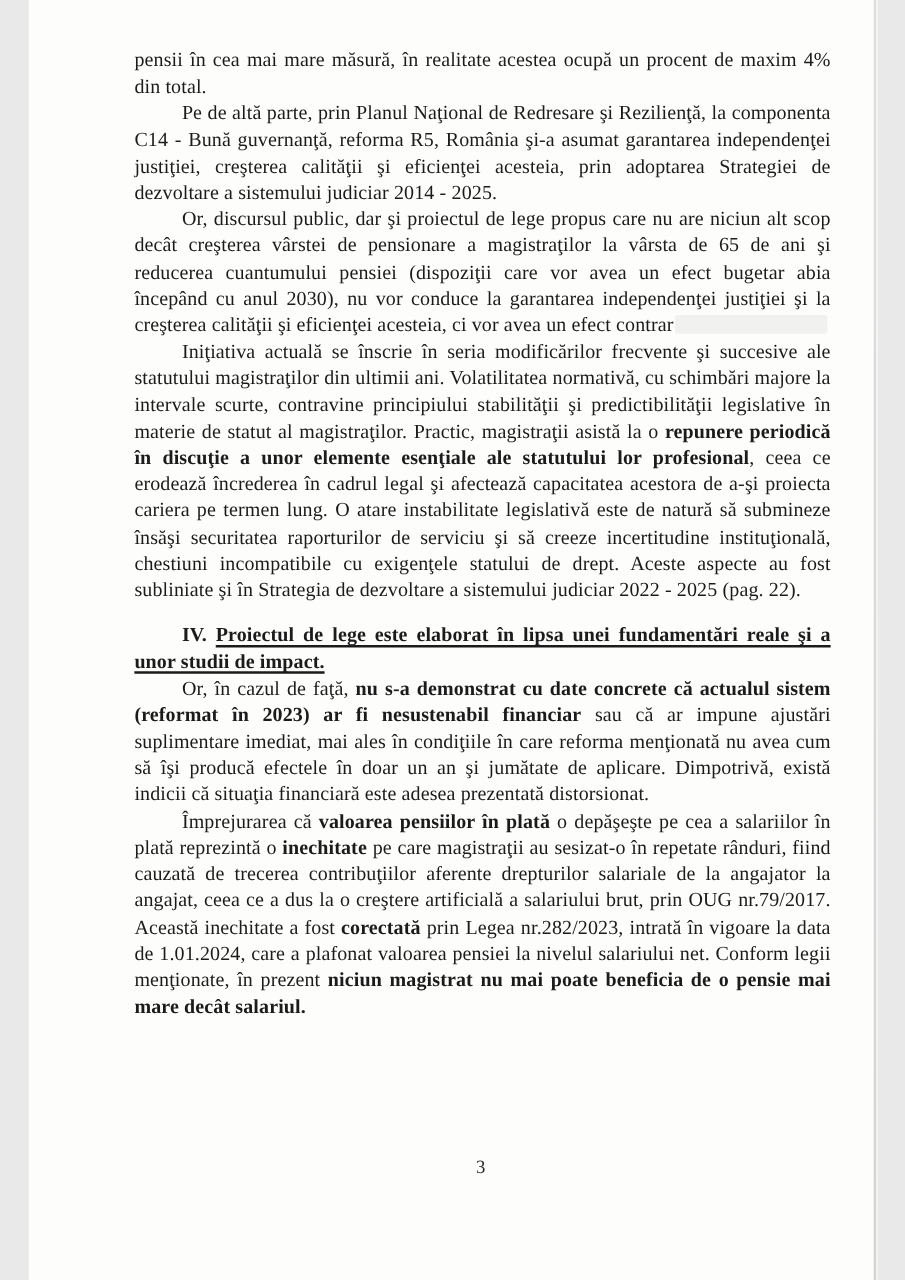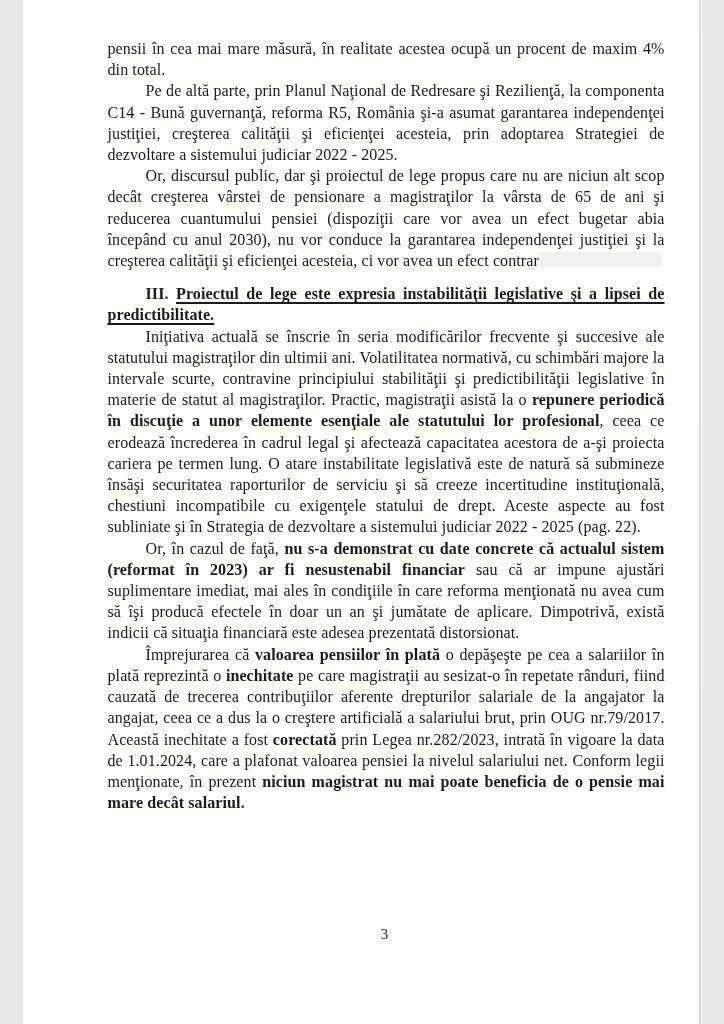--- a/index.html
+++ b/index.html
@@ -56,23 +56,23 @@
     background: #f1f1f0;
     border-radius: 2px;
   }
 </style>
 </head>
 <body>
 
 <div class="page">
   <div class="doc-body">
       <p class="para no-indent"><span>pensii în cea mai mare măsură, în realitate acestea ocupă un procent de maxim 4% din total.</span></p>
-      <p class="para"><span>Pe de altă parte, prin Planul Naţional de Redresare şi Rezilienţă, la componenta C14 - Bună guvernanţă, reforma R5, România şi-a asumat garantarea independenţei justiţiei, creşterea calităţii şi eficienţei acesteia, prin adoptarea Strategiei de dezvoltare a sistemului judiciar 2022 - 2025.</span></p>
+      <p class="para"><span>Pe de altă parte, prin Planul Naţional de Redresare şi Rezilienţă, la componenta C14 - Bună guvernanţă, reforma R5, România şi-a asumat garantarea independenţei justiţiei, creşterea calităţii şi eficienţei acesteia, prin adoptarea Strategiei de dezvoltare a sistemului judiciar 2014 - 2025.</span></p>
       <p class="para"><span>Or, discursul public, dar şi proiectul de lege propus care nu are niciun alt scop decât creşterea vârstei de pensionare a magistraţilor la vârsta de 65 de ani şi reducerea cuantumului pensiei (dispoziţii care vor avea un efect bugetar abia începând cu anul 2030), nu vor conduce la garantarea independenţei justiţiei şi la creşterea calităţii şi eficienţei acesteia, ci vor avea un efect contrar evident.</span></p>
-      <p class="para space-before"><span class="b">III. </span><span class="b u">Proiectul de lege este expresia instabilităţii legislative şi a lipsei de predictibilitate.</span></p>
       <p class="para"><span>Iniţiativa actuală se înscrie în seria modificărilor frecvente şi succesive ale statutului magistraţilor din ultimii ani. Volatilitatea normativă, cu schimbări majore la intervale scurte, contravine principiului stabilităţii şi predictibilităţii legislative în materie de statut al magistraţilor. Practic, magistraţii asistă la o </span><span class="b">repunere periodică în discuţie a unor elemente esenţiale ale statutului lor profesional</span><span>, ceea ce erodează încrederea în cadrul legal şi afectează capacitatea acestora de a-şi proiecta cariera pe termen lung. O atare instabilitate legislativă este de natură să submineze însăşi securitatea raporturilor de serviciu şi să creeze incertitudine instituţională, chestiuni incompatibile cu exigenţele statului de drept. Aceste aspecte au fost subliniate şi în Strategia de dezvoltare a sistemului judiciar 2022 - 2025 (pag. 22).</span></p>
+      <p class="para space-before-lg"><span class="b">IV. </span><span class="b u">Proiectul de lege este elaborat în lipsa unei fundamentări reale şi a unor studii de impact.</span></p>
       <p class="para"><span>Or, în cazul de faţă, </span><span class="b">nu s-a demonstrat cu date concrete că actualul sistem (reformat în 2023) ar fi nesustenabil financiar</span><span> sau că ar impune ajustări suplimentare imediat, mai ales în condiţiile în care reforma menţionată nu avea cum să îşi producă efectele în doar un an şi jumătate de aplicare. Dimpotrivă, există indicii că situaţia financiară este adesea prezentată distorsionat.</span></p>
       <p class="para"><span>Împrejurarea că </span><span class="b">valoarea pensiilor în plată</span><span> o depăşeşte pe cea a salariilor în plată reprezintă o </span><span class="b">inechitate</span><span> pe care magistraţii au sesizat-o în repetate rânduri, fiind cauzată de trecerea contribuţiilor aferente drepturilor salariale de la angajator la angajat, ceea ce a dus la o creştere artificială a salariului brut, prin OUG nr.79/2017. Această inechitate a fost </span><span class="b">corectată</span><span> prin Legea nr.282/2023, intrată în vigoare la data de 1.01.2024, care a plafonat valoarea pensiei la nivelul salariului net. Conform legii menţionate, în prezent </span><span class="b">niciun magistrat nu mai poate beneficia de o pensie mai mare decât salariul.</span></p>
     </div>
   <div class="scan-smudge"></div>
   <div class="page-number">3</div>
   <div class="scan-edge"></div>
 </div>
 
 </body></html>

